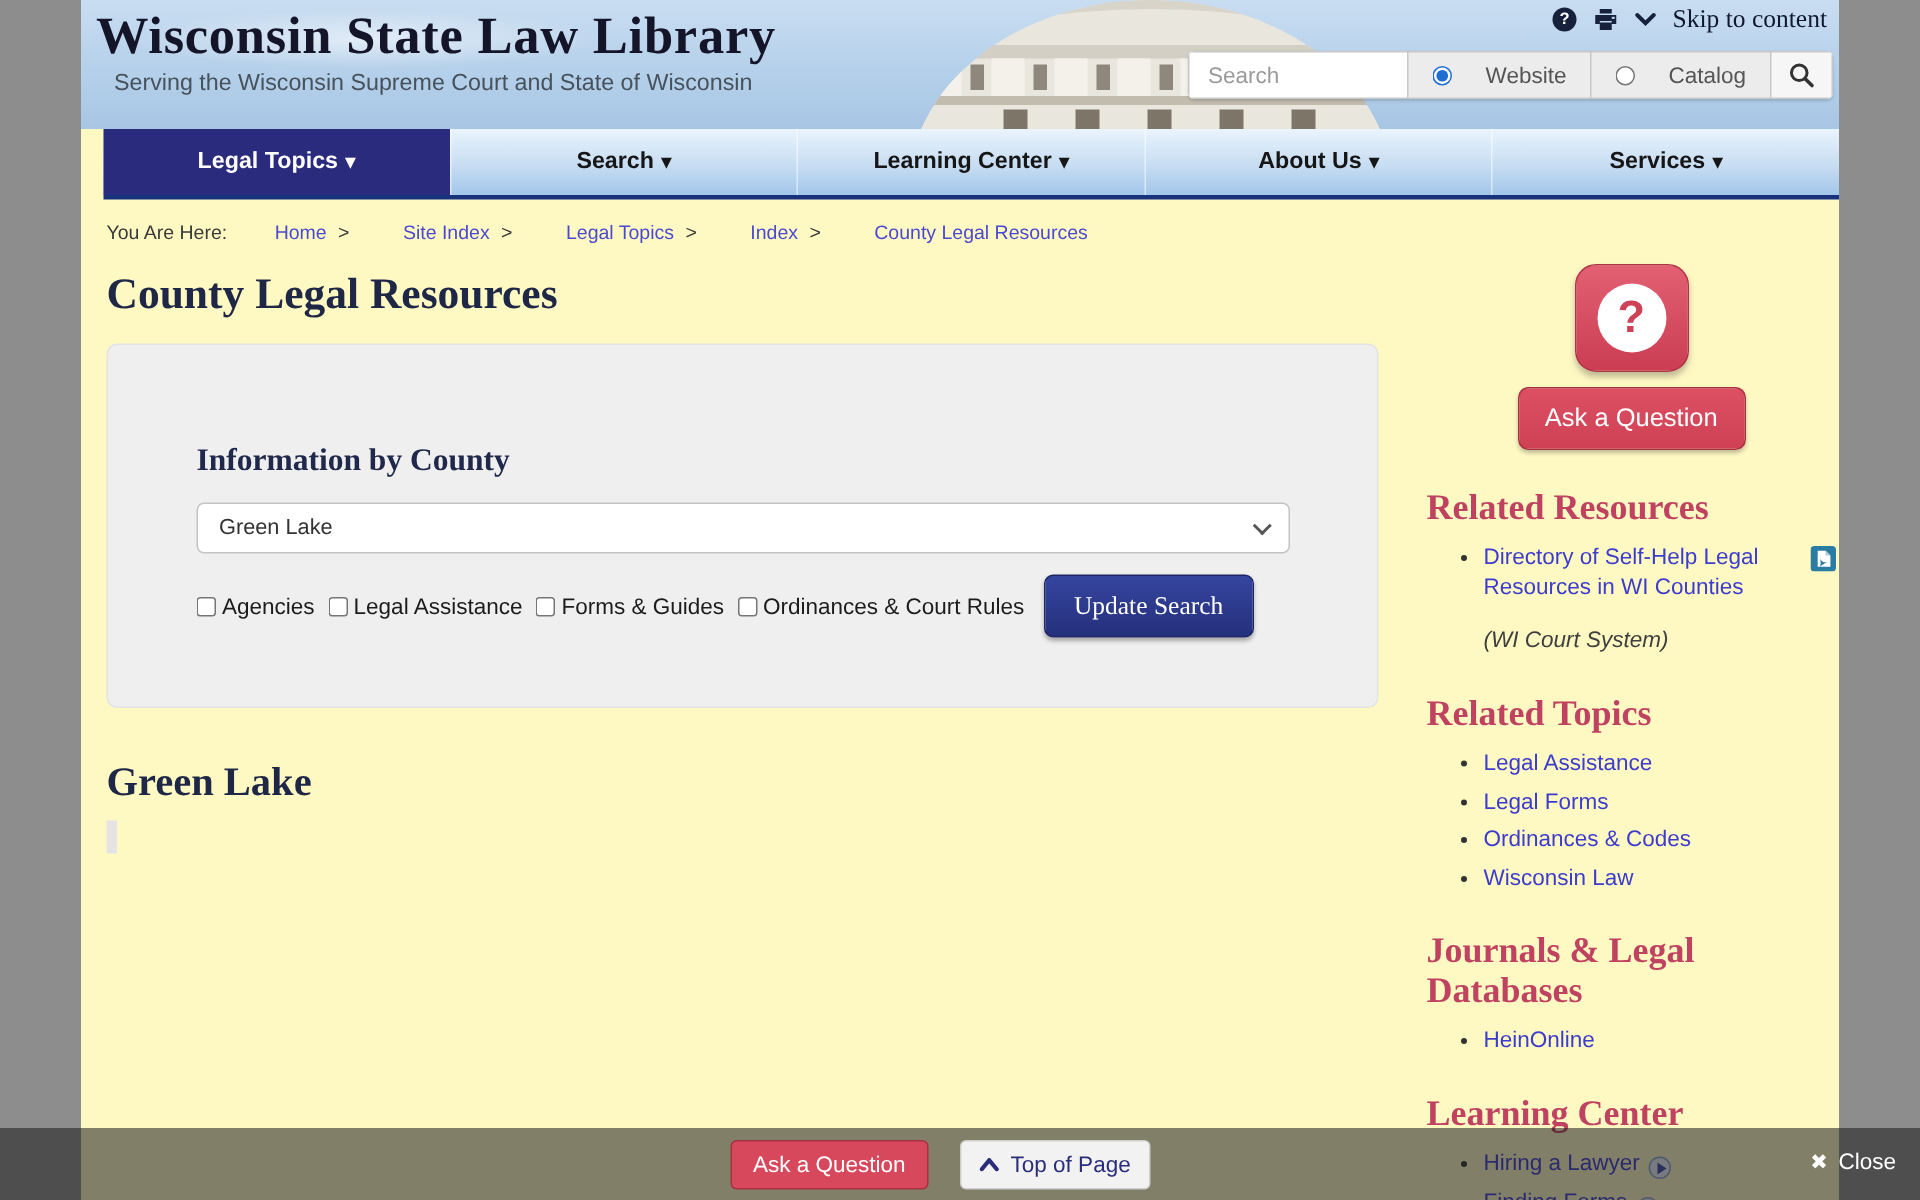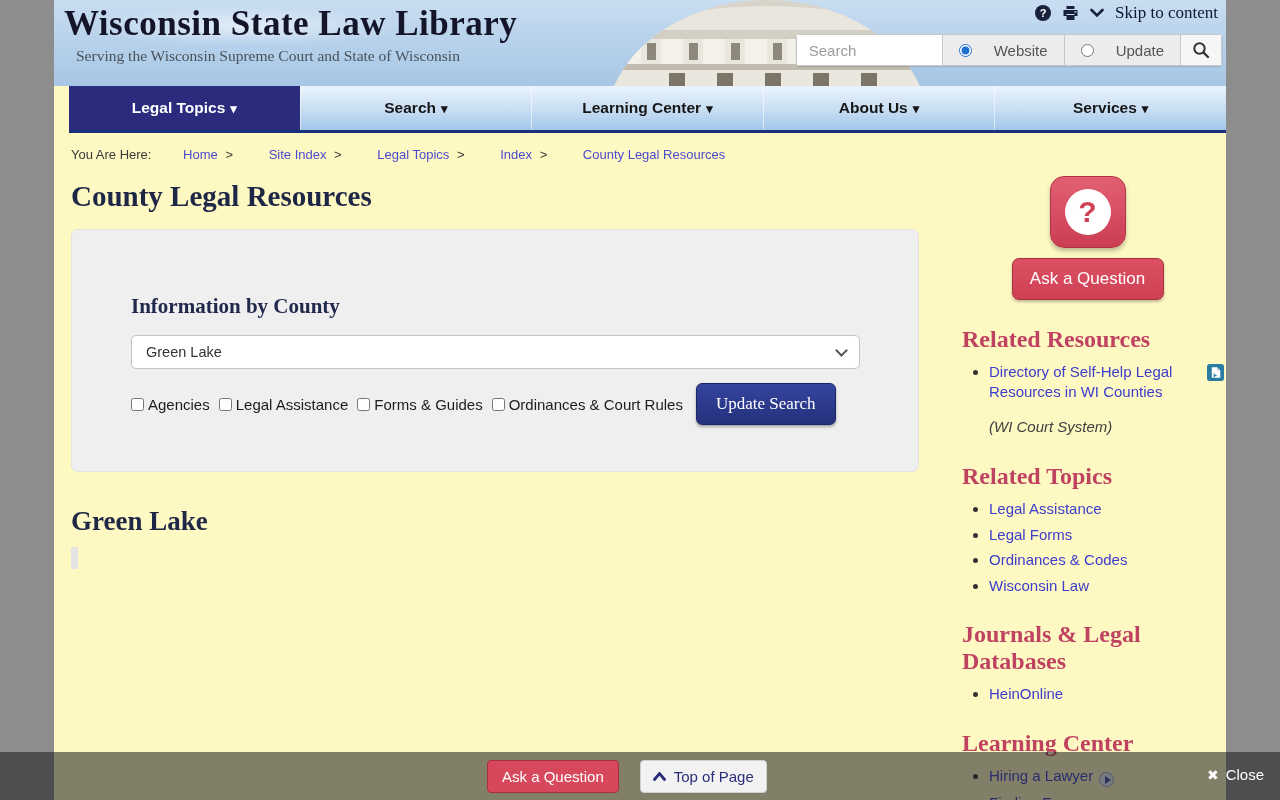--- a/index.html
+++ b/index.html
@@ -9,21 +9,21 @@
 
   .page { width:1172px; margin:0 auto; background:#fef9c3; height:800px; position:relative; overflow:hidden; }
 
   
   .header { position:relative; height:86px; background:linear-gradient(180deg,#c9ddf1 0%,#b5d0ea 55%,#a7c6e4 100%); overflow:hidden; }
   .cloud1 { position:absolute; left:30px; top:6px; width:320px; height:40px; border-radius:50%;
             background:radial-gradient(ellipse at center, rgba(255,255,255,.55), rgba(255,255,255,0) 70%); }
   .dome { position:absolute; left:545px; top:0; }
   .brand { position:absolute; left:10px; top:4px; }
   .brand h1 { margin:0; font-family:"Liberation Serif", serif; font-size:35px; font-weight:bold; color:#15152a; letter-spacing:.5px; }
-  .brand .tagline { margin:3px 0 0 12px; font-family:Liberation Serif, serif; font-size:15.5px; color:#47525c; }
+  .brand .tagline { margin:3px 0 0 12px; font-family:Liberation Sans, sans-serif; font-size:15.5px; color:#47525c; }
 
   .topbar { position:absolute; top:3px; right:8px; display:flex; align-items:center; gap:11px; }
   .help-circle { width:16px; height:16px; border-radius:50%; background:#18213c; color:#fff; font-size:11px; font-weight:bold;
                  display:flex; align-items:center; justify-content:center; cursor:pointer; }
   .help-circle::before { content:"?"; }
   .skip-link { font-family:"Liberation Serif", serif; font-size:17px; color:#101830; cursor:pointer; }
 
   .searchbar { position:absolute; top:34px; right:4px; display:flex; align-items:stretch; height:32px;
                border-radius:4px; overflow:hidden; box-shadow:0 1px 2px rgba(0,0,0,.15); }
   .searchbar input[type="text"] { width:146px; border:1px solid #c8c8c8; border-right:none; padding:0 12px; font-size:15px; color:#333; outline:none; }
@@ -73,21 +73,21 @@
   .sidebar { flex:1; padding:8px 0 0 13px; }
   .ask-icon { width:76px; height:72px; margin:0 auto; border-radius:14px; border:1px solid #b03248;
               background:linear-gradient(180deg,#e26072,#cb3d53); box-shadow:0 3px 4px rgba(0,0,0,.25);
               display:flex; align-items:center; justify-content:center; cursor:pointer; }
   .ask-icon .qball { width:46px; height:46px; border-radius:50%; background:#fff; color:#cf4156;
                      display:flex; align-items:center; justify-content:center; font-size:30px; font-weight:bold; }
   .ask-icon .qball::before { content:"?"; }
   .ask-btn { display:block; width:152px; margin:10px auto 0; padding:10px 0; text-align:center;
              background:linear-gradient(180deg,#dd5064,#cf4054); border:1px solid #a92f43; border-radius:7px;
              color:#fff; font-size:17px; box-shadow:0 2px 3px rgba(0,0,0,.25); cursor:pointer; }
-  .sb-heading { margin:26px 0 0 13px; font-family:"Liberation Serif", serif; font-size:24px; line-height:1.1;
+  .sb-heading { margin:26px 0 0 2px; font-family:"Liberation Serif", serif; font-size:24px; line-height:1.1;
                 font-weight:bold; color:#c04261; }
   .sidebar ul { margin:10px 0 0 0; padding-left:40px; }
   .sidebar li { font-size:15px; color:#333; margin-bottom:6px; line-height:1.3; }
   .sidebar li a { color:#3c3ccd; cursor:pointer; }
   .res-item { position:relative; }
   .res-note { font-style:italic; color:#3f3f3f; margin-top:16px; }
   .pdf-badge { position:absolute; right:2px; top:2px; cursor:pointer; }
   .play { display:inline-flex; width:15px; height:15px; border-radius:50%; background:#e8edf8; border:1px solid #8fa2cc;
           align-items:center; justify-content:center; vertical-align:-3px; margin-left:6px; }
   .play::before { content:""; display:block; width:0; height:0; border-left:6px solid #3a49a8;
@@ -165,21 +165,21 @@
     </div>
 
     <div class="searchbar">
       <input type="text" placeholder="Search" style="">
       <label class="scope">
         <input type="radio" name="scope" checked="" style="">
         <span>Website</span>
       </label>
       <label class="scope">
         <input type="radio" name="scope" style="">
-        <span>Update</span>
+        <span>Catalog</span>
       </label>
       <span class="search-go">
         <svg width="18" height="18" viewBox="0 0 18 18">
           <circle cx="7.5" cy="7.5" r="5.2" fill="none" stroke="#333" stroke-width="2"></circle>
           <line x1="11.6" y1="11.6" x2="16" y2="16" stroke="#333" stroke-width="2.4" stroke-linecap="round"></line>
         </svg>
       </span>
     </div>
   </div>
 

